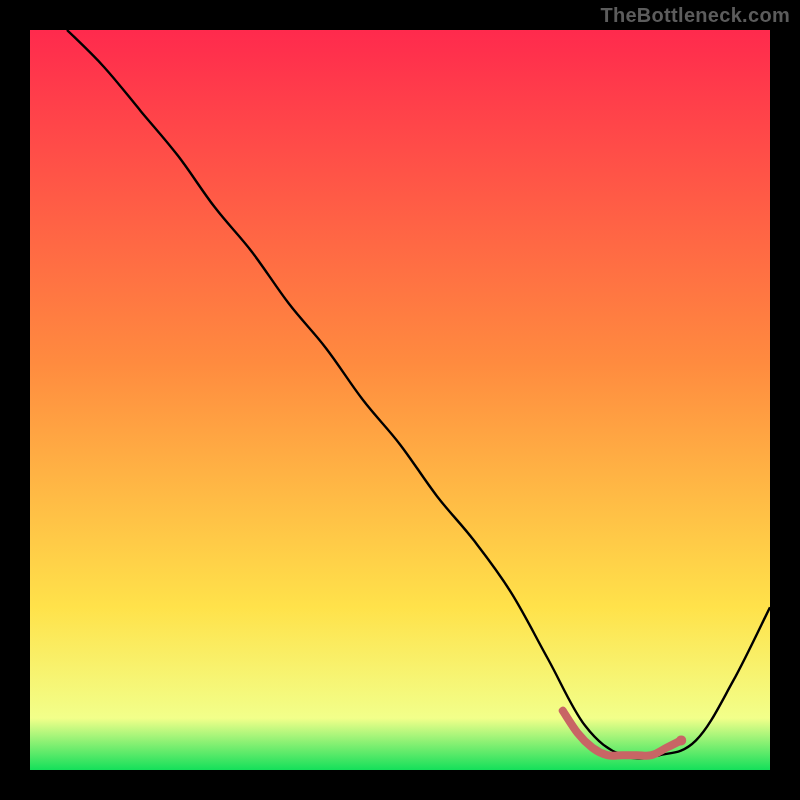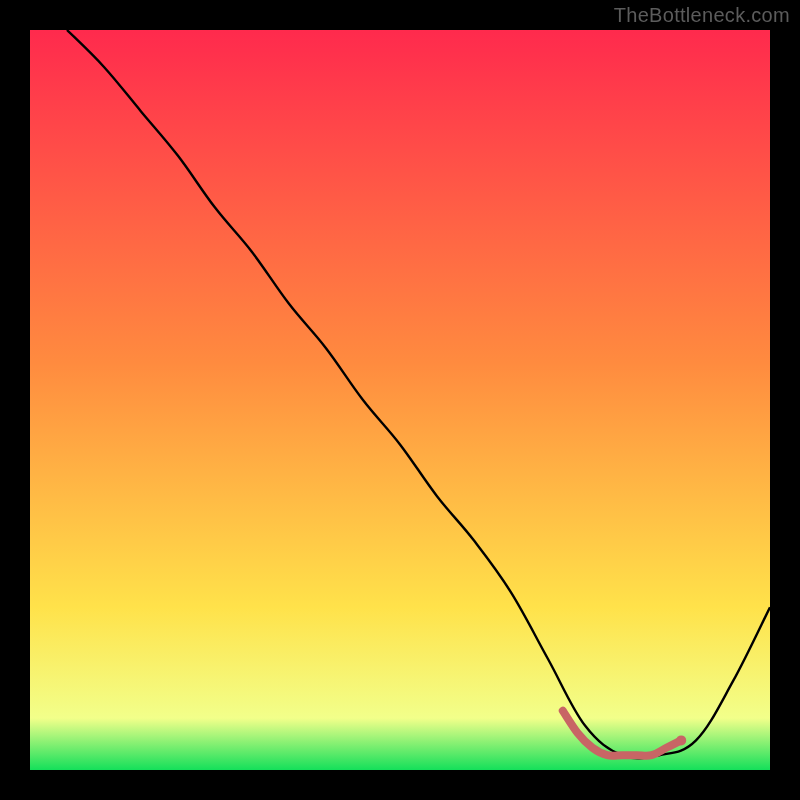--- a/index.html
+++ b/index.html
@@ -15,21 +15,21 @@
     position: relative;
     width: 800px;
     height: 800px;
     background: #000;
   }
   .watermark {
     position: absolute;
     top: 4px;
     right: 10px;
     font-size: 20px;
-    font-weight: normal;
+    font-weight: bold;
     color: #5c5c5c;
     letter-spacing: 0.3px;
     z-index: 10;
     margin-left: 40px;
   }
   .plot {
     position: absolute;
     left: 30px;
     top: 30px;
     width: 740px;

